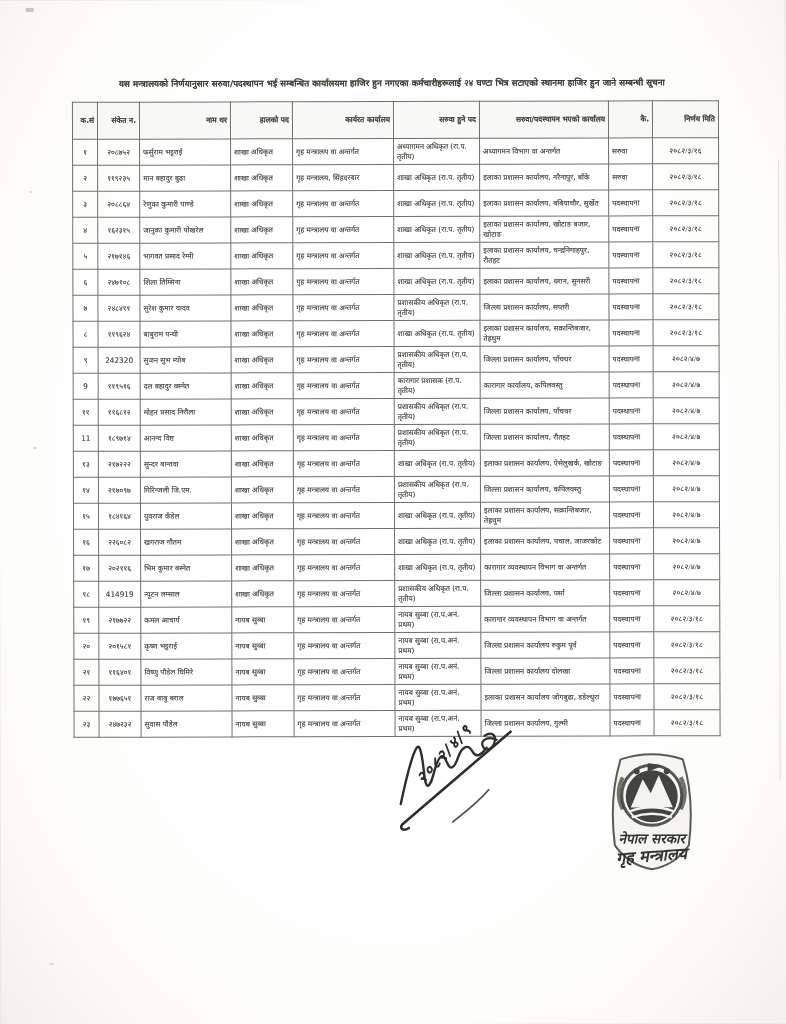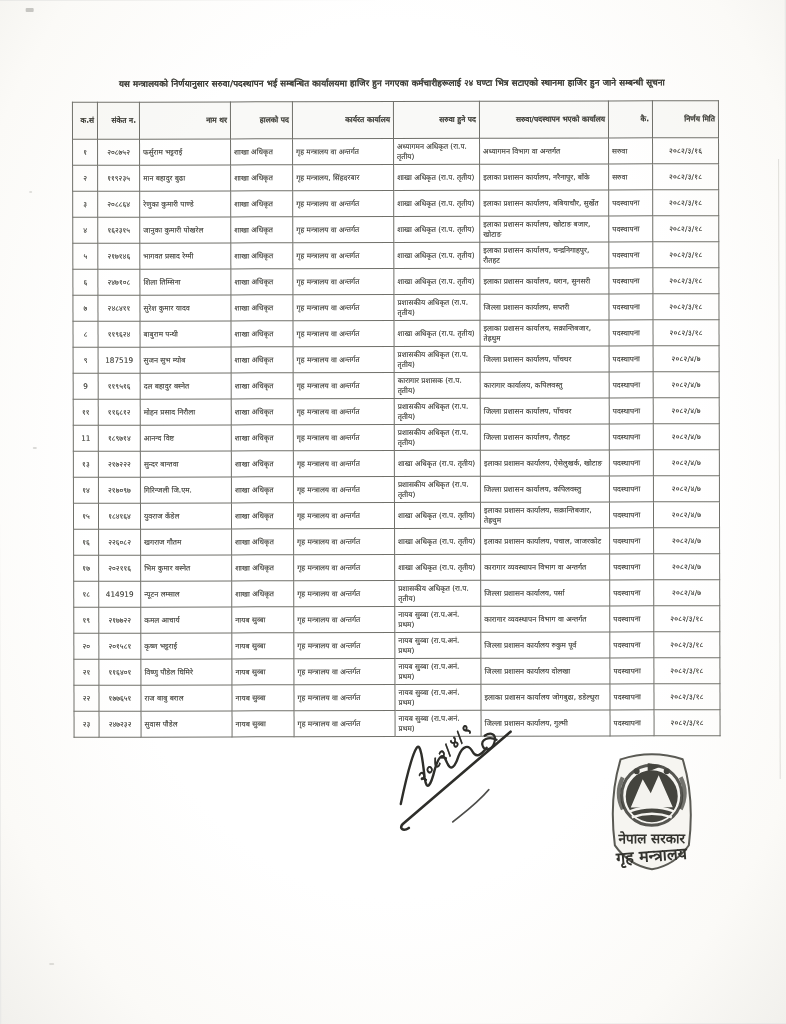--- a/index.html
+++ b/index.html
@@ -40,33 +40,33 @@
     padding:1px 3px;vertical-align:middle;
     overflow:hidden;word-wrap:break-word;
   }
   table.doc th{
     height:34px;font-size:7.4px;font-weight:600;text-align:right;
     background:rgba(240,240,236,.4);
   }
   table.doc td{height:23px;text-align:left;}
   table.doc td:nth-child(1),
   table.doc td:nth-child(2){text-align:center;}
-  table.doc td:nth-child(9){text-align:center;letter-spacing:.2px;}
+  table.doc td:nth-child(9){text-align:center;letter-spacing:.2px;font-family:Liberation Serif, serif;}
 
   .signature{position:absolute;left:392px;top:726px;width:160px;height:120px;}
   .signature svg{position:absolute;left:0;top:0;}
   .sig-date{
     position:absolute;left:26px;top:44px;width:120px;
     font-size:15px;font-style:italic;font-weight:600;color:#2e2e2a;
     transform:rotate(-47deg);transform-origin:left center;
     letter-spacing:2px;white-space:nowrap;
     text-shadow:0 0 .6px rgba(46,46,42,.6);
   }
 
-  .stamp{position:absolute;left:584px;top:750px;width:134px;height:134px;}
+  .stamp{position:absolute;left:584px;top:750px;width:134px;height:134px;font-style:italic;}
 </style>
 </head>
 <body>
 
 <div class="page">
 
   <div class="speck s1"></div>
   <div class="speck s2"></div>
   <div class="speck s3"></div>
   <div class="speck s4"></div>
@@ -183,21 +183,21 @@
           <td>बाबुराम पन्थी</td>
           <td>शाखा अधिकृत</td>
           <td>गृह मन्त्रालय वा अन्तर्गत</td>
           <td>शाखा अधिकृत (रा.प. तृतीय)</td>
           <td>इलाका प्रशासन कार्यालय, सक्रान्तिबजार, तेह्रथुम</td>
           <td>पदस्थापना</td>
           <td>२०८२/३/१८</td>
         </tr>
         <tr>
           <td>९</td>
-          <td>187519</td>
+          <td>242320</td>
           <td>सुजन सुभ म्योब</td>
           <td>शाखा अधिकृत</td>
           <td>गृह मन्त्रालय वा अन्तर्गत</td>
           <td>प्रशासकीय अधिकृत (रा.प. तृतीय)</td>
           <td>जिल्ला प्रशासन कार्यालय, पाँचथर</td>
           <td>पदस्थापना</td>
           <td>२०८२/४/७</td>
         </tr>
         <tr>
           <td>9</td>

